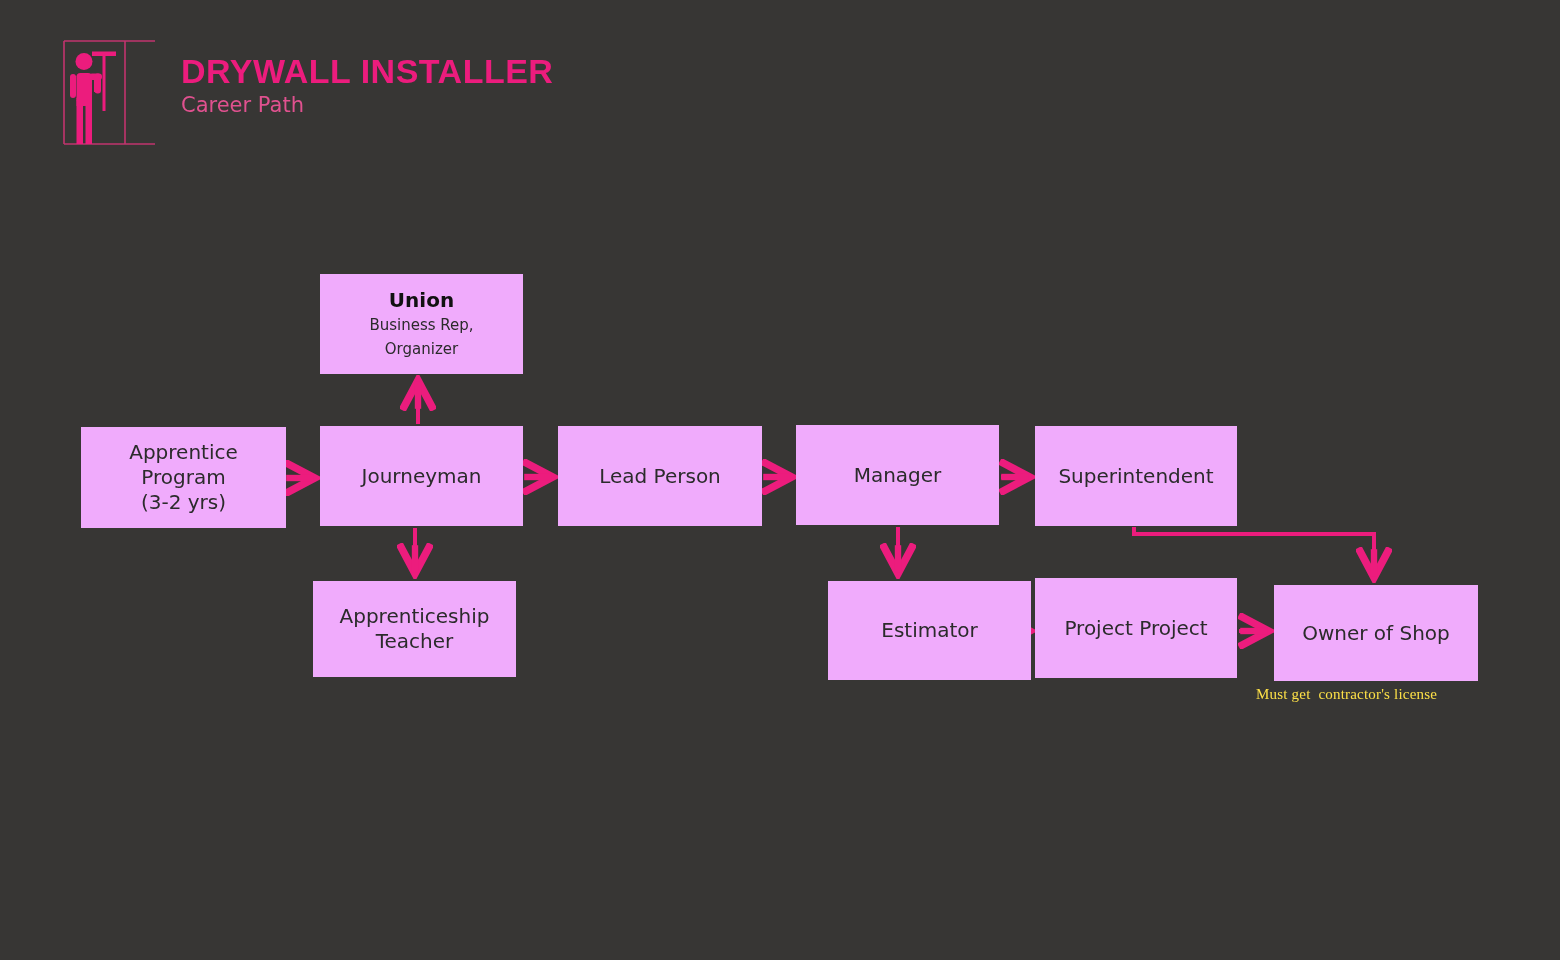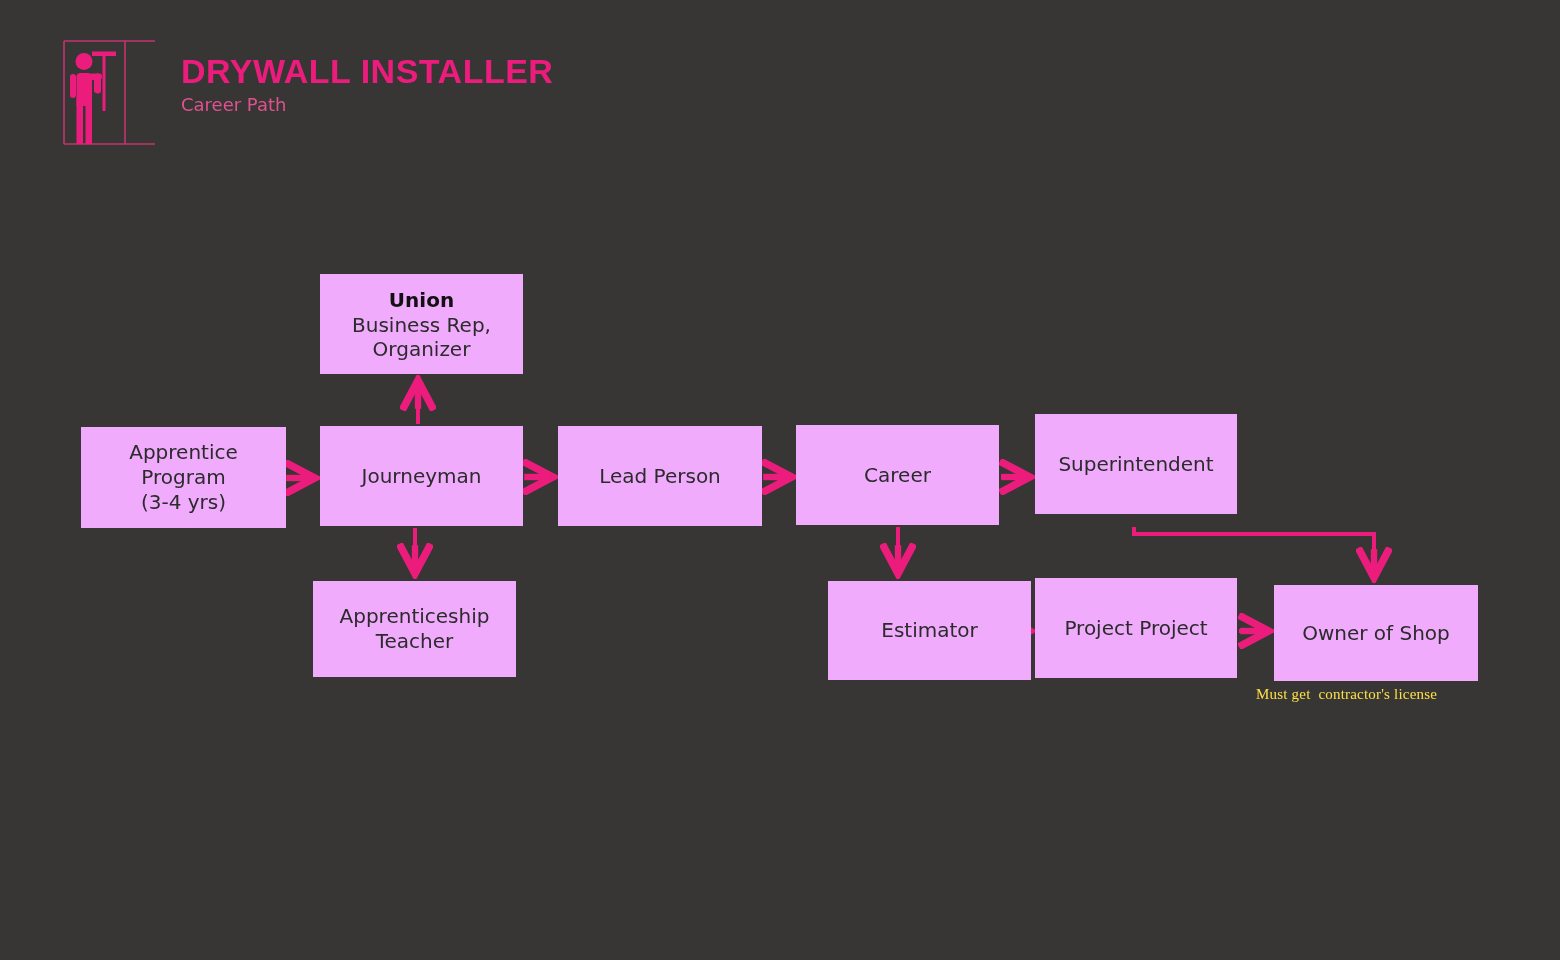--- a/index.html
+++ b/index.html
@@ -51,21 +51,21 @@
   #logo-title {
     font-size: 34px;
     font-weight: bold;
     letter-spacing: 0.5px;
     color: #EC1C7D;
     line-height: 38px;
     white-space: nowrap;
     font-family: "Liberation Sans", sans-serif;
   }
   #logo-subtitle {
-    font-size: 18px;
+    font-size: 21px;
     font-weight: normal;
     color: #E0518F;
     line-height: 26px;
     margin-top: 2px;
     white-space: nowrap;
     font-family: "DejaVu Sans", sans-serif;
   }
 
   
   .node {
@@ -90,21 +90,21 @@
   }
   .node-title {
     display: block;
     font-size: 20px;
     line-height: 26px;
     font-weight: bold;
     color: #111111;
   }
   .node-sub {
     display: block;
-    font-size: 20px;
+    font-size: 15px;
     line-height: 24px;
     font-weight: 400;
     color: #2b2b2b;
     white-space: pre-line;
   }
 
   
   #connectors {
     position: absolute;
     left: 0;
@@ -212,21 +212,21 @@
     </g>
 
     <g>
       <path d="M1134,527 L1134,534 L1374,534 L1374,576" fill="none" stroke="#EC1C7D" stroke-width="4" stroke-linejoin="miter" marker-end="url(#ah)"></path>
     </g>
   </svg>
 
   <div class="node" style="left:81px; top:427px; width:205px; height:101px;">
     <span class="node-label">Apprentice
 Program
-(3-4 yrs)</span>
+(3-2 yrs)</span>
   </div>
 
   <div class="node" style="left:320px; top:274px; width:203px; height:100px; flex-direction:column;">
     <span class="node-title">Union</span>
     <span class="node-sub">Business Rep,
 Organizer</span>
   </div>
 
   <div class="node" style="left:320px; top:426px; width:203px; height:100px;">
     <span class="node-label">Journeyman</span>
@@ -235,24 +235,24 @@
   <div class="node" style="left:313px; top:581px; width:203px; height:96px;">
     <span class="node-label">Apprenticeship
 Teacher</span>
   </div>
 
   <div class="node" style="left:558px; top:426px; width:204px; height:100px;">
     <span class="node-label">Lead Person</span>
   </div>
 
   <div class="node" style="left:796px; top:425px; width:203px; height:100px;">
-    <span class="node-label">Career</span>
-  </div>
-
-  <div class="node" style="left:1035px; top:414px; width:202px; height:100px;">
+    <span class="node-label">Manager</span>
+  </div>
+
+  <div class="node" style="left:1035px; top:426px; width:202px; height:100px;">
     <span class="node-label">Superintendent</span>
   </div>
 
   <div class="node" style="left:796px; top:581px; width:203px; height:99px;margin-left:32px;">
     <span class="node-label">Estimator</span>
   </div>
 
   <div class="node" style="left:1035px; top:578px; width:202px; height:100px;">
     <span class="node-label">Project Project</span>
   </div>

